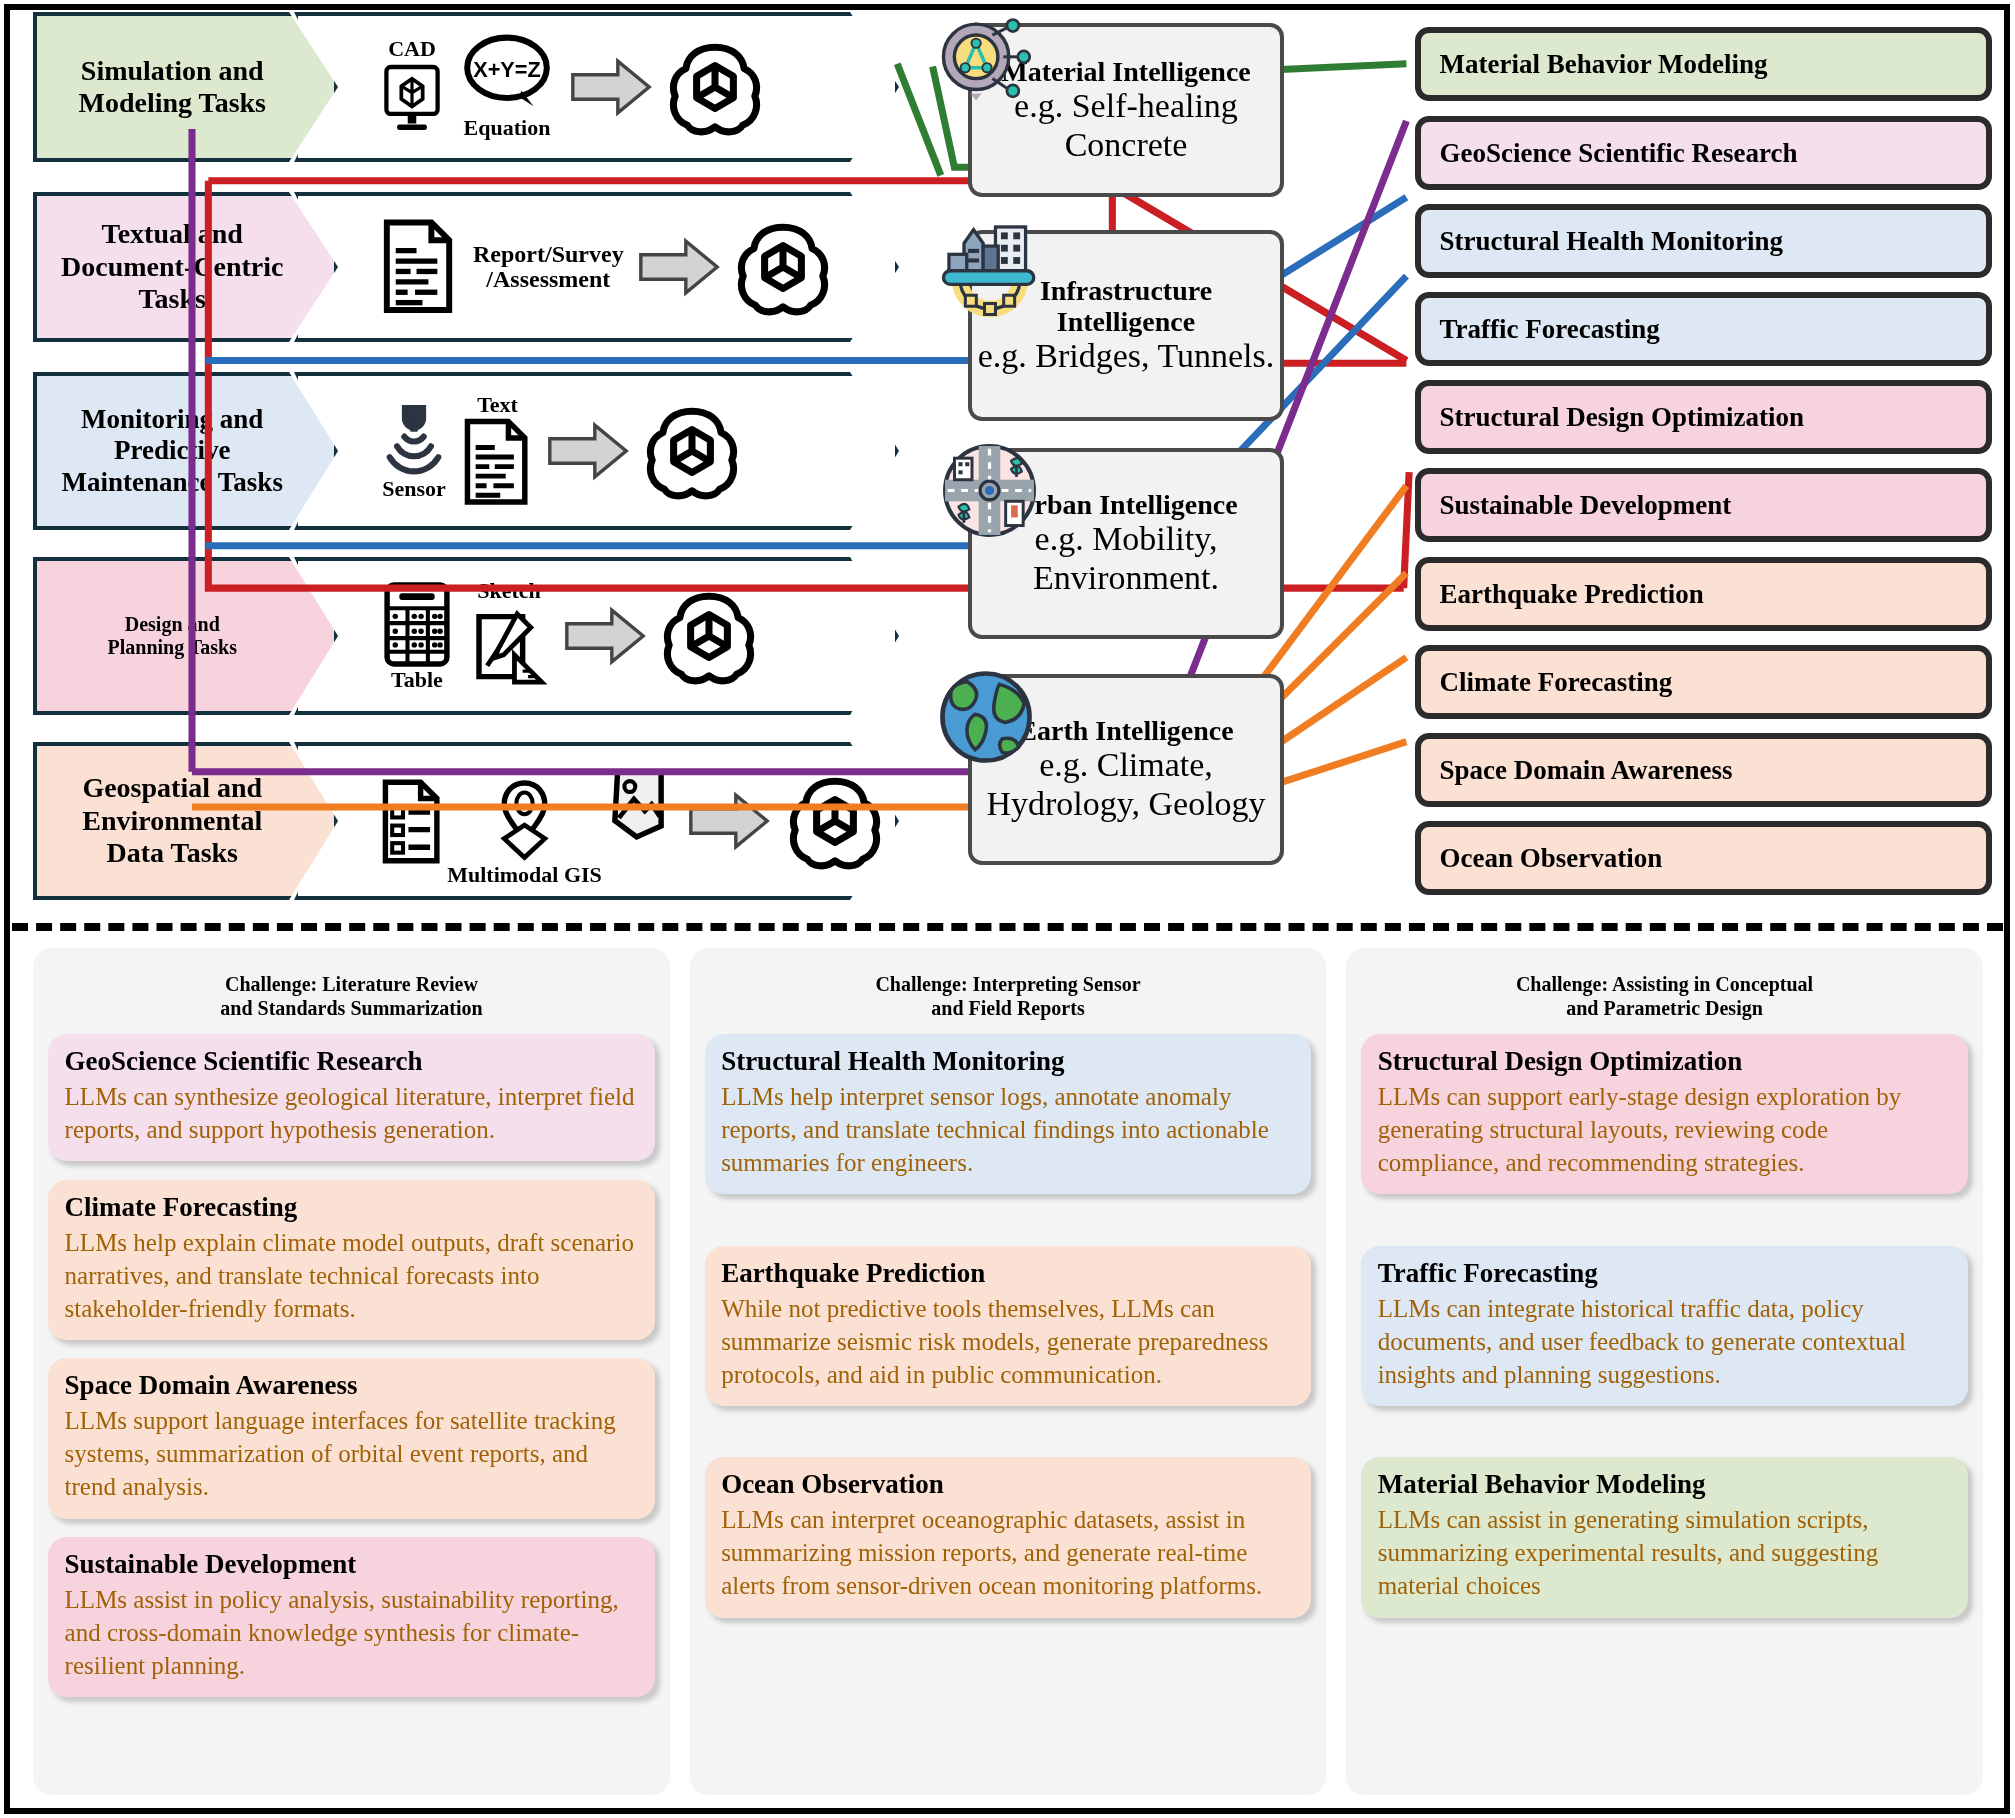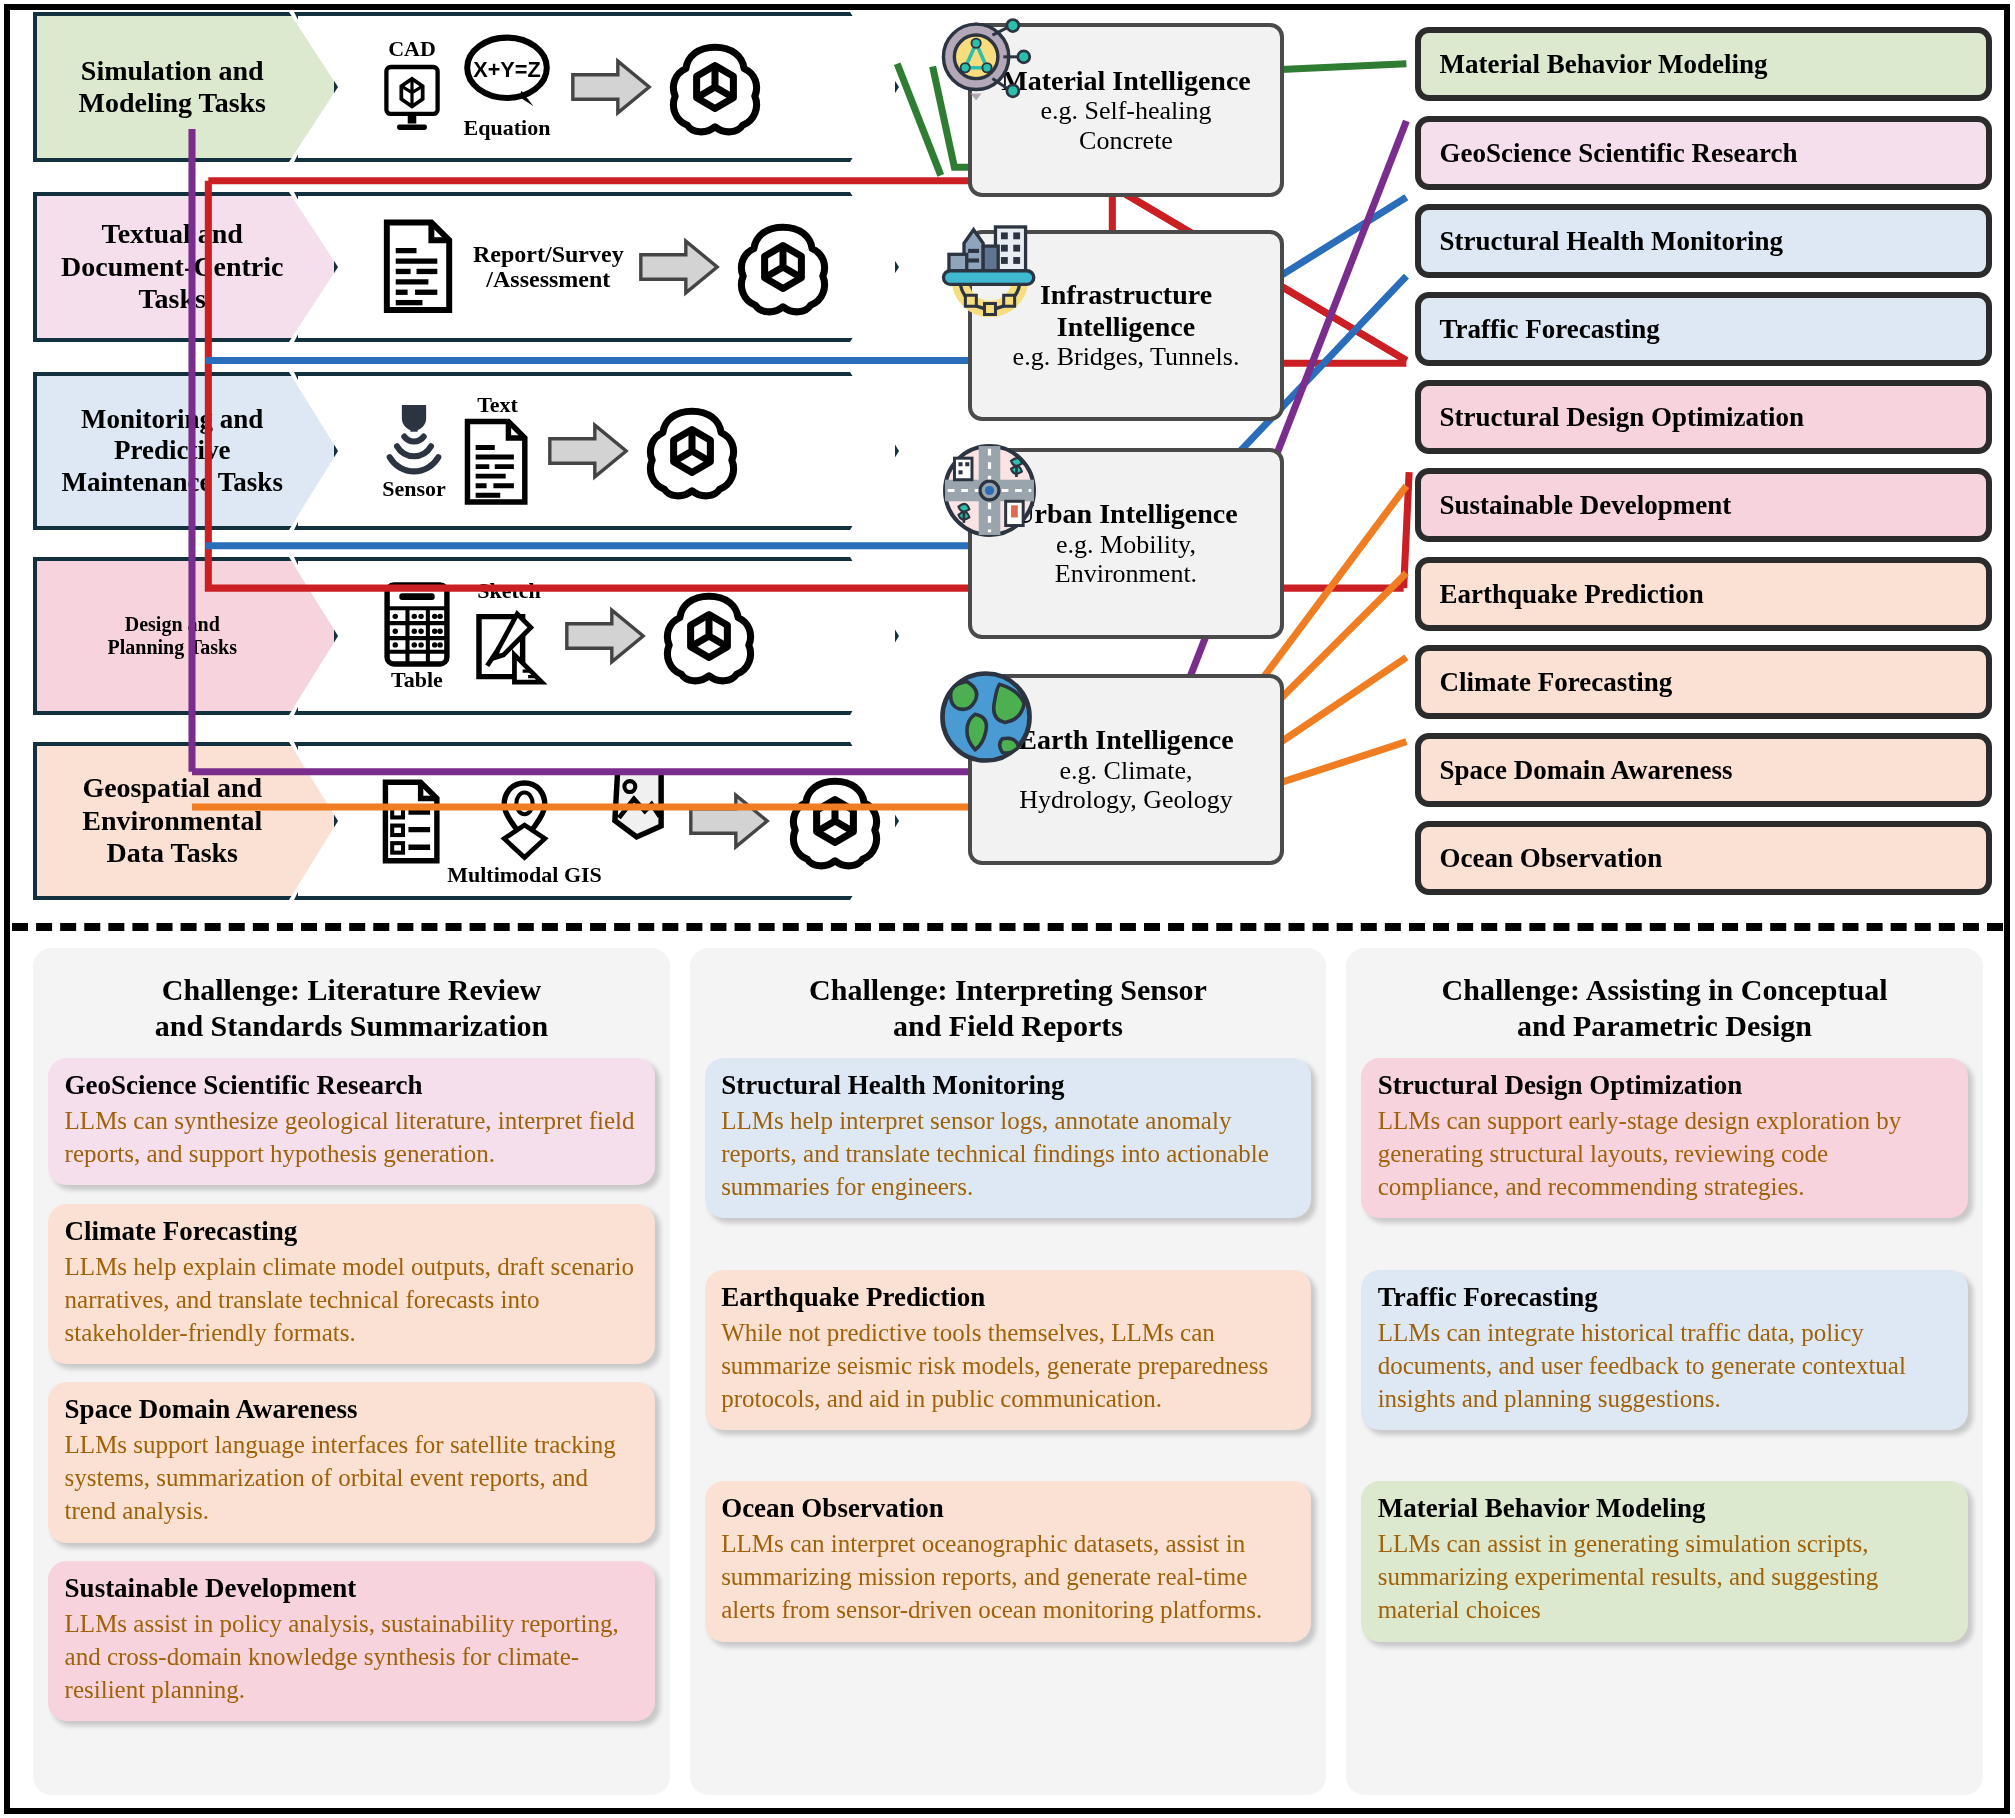--- a/index.html
+++ b/index.html
@@ -34,37 +34,37 @@
      font-weight:bold;font-size:22px;line-height:1.05;color:#000;}
   .modal-item .cap{white-space:nowrap;}
   .arrow-grey{width:82px;height:60px;flex:none;}
   .oai{width:98px;height:98px;flex:none;}
 
   
   .intel{position:absolute;background:#f2f2f2;border:4.9px solid #4a4a4a;border-radius:14px;
      display:flex;flex-direction:column;align-items:center;justify-content:center;
      text-align:center;color:#000;z-index:3;}
   .intel .ititle{font-weight:bold;font-size:28px;line-height:1.12;}
-  .intel .isub{font-size:26px;line-height:1.14;}
+  .intel .isub{font-size:34px;line-height:1.14;}
   .intel-icon{position:absolute;z-index:6;}
 
   
   .appbox{position:absolute;border:6px solid #2b2b2b;border-radius:14px;
      display:flex;align-items:center;padding-left:18.5px;
      font-weight:bold;font-size:27px;color:#000;z-index:4;white-space:nowrap;}
 
   
   #links{position:absolute;left:0;top:0;width:1991px;height:904px;z-index:2;pointer-events:none;}
 
   
   .bottom-panel{position:absolute;left:33px;top:948px;width:1950px;height:847px;
      display:flex;gap:19.6px;}
   .col{flex:1;background:#f4f4f4;border-radius:18.5px;padding:14px 15.3px 12px 15.3px;
        display:flex;flex-direction:column;}
-  .col-title{font-weight:bold;font-size:30px;line-height:1.2;text-align:center;
+  .col-title{font-weight:bold;font-size:20px;line-height:1.2;text-align:center;
        color:#000;margin:9.8px 5.4px 14px 5.4px;}
   .card{border-radius:18.5px;padding:13px 16.3px 15.3px 16.3px;margin-bottom:18.5px;
        box-shadow:4.9px 4.9px 5.4px rgba(0,0,0,0.18);}
   .card:last-child{margin-bottom:0;}
   .card h4{font-weight:bold;font-size:27px;line-height:1.1;color:#000;margin-bottom:3.3px;}
   .card p{font-size:25px;line-height:1.32;color:#a16207;}
   .grow{flex:1;}
 </style>
 </head>
 <body>

